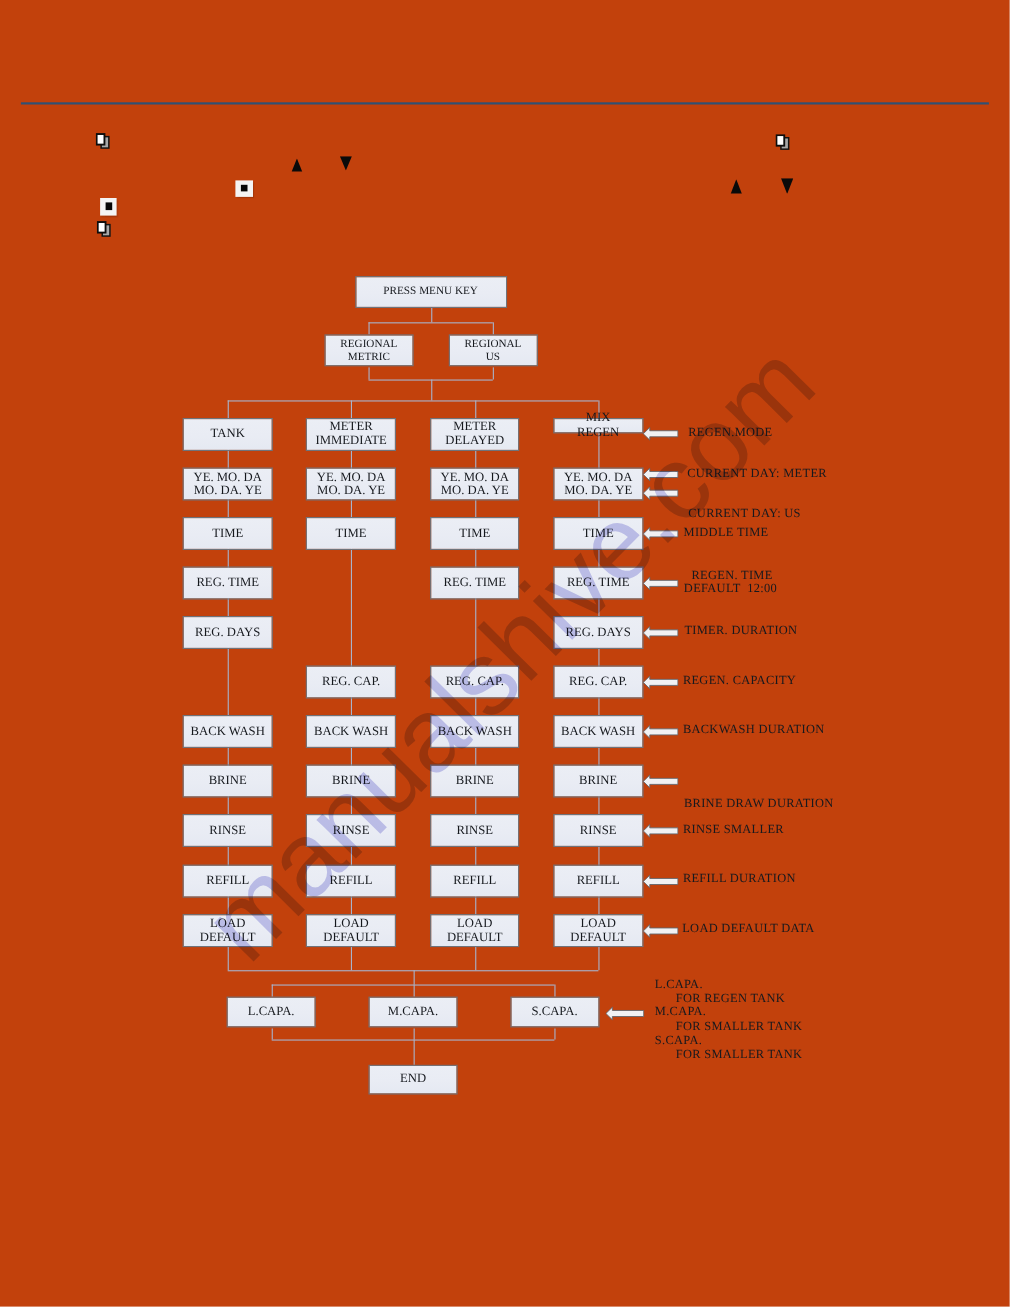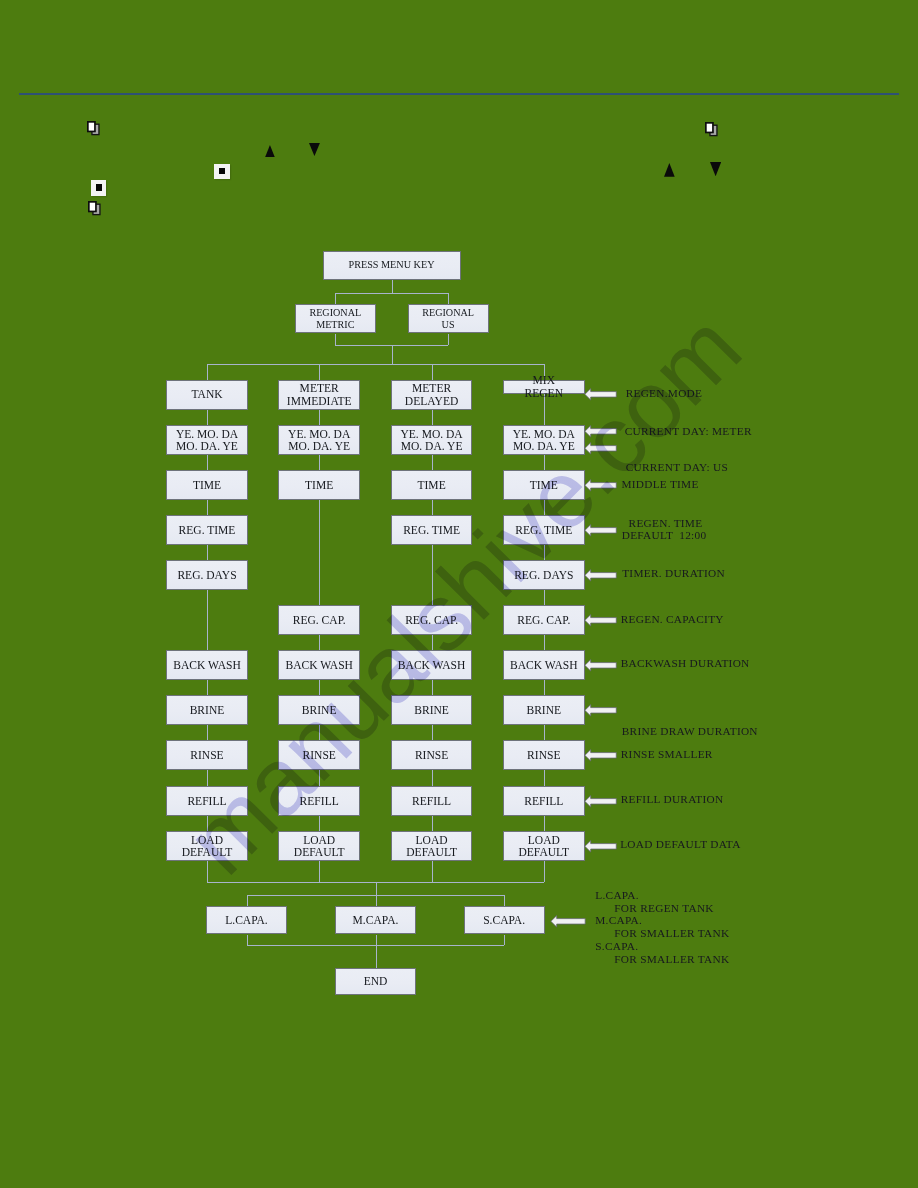--- a/index.html
+++ b/index.html
@@ -1,17 +1,17 @@
 <!DOCTYPE html>
 <html><head>
 <meta charset="utf-8">
 <style>
   html,body{margin:0;padding:0;background:#ffffff;}
   body{width:918px;height:1188px;font-family:"Liberation Serif",serif;overflow:hidden;}
-  #page{position:relative;width:918px;height:1188px;background:#4d7c0f;}
+  #page{position:relative;width:918px;height:1188px;background:#c2410c;}
 
   .hrule{position:absolute;left:19px;top:92.6px;width:880px;height:2.2px;background:#2e5175;}
 
   .wm-layer{position:absolute;left:0;top:0;width:918px;height:1188px;overflow:hidden;mix-blend-mode:multiply;}
   .wm{position:absolute;left:226.5px;top:880.2px;font-family:"Liberation Sans",sans-serif;
       font-size:95px;color:#cbcaf0;white-space:nowrap;letter-spacing:0px;line-height:95px;
       transform:rotate(-45.3deg) translateY(-80.5px);transform-origin:0 0;}
 
   .node{position:absolute;box-sizing:border-box;border:1px solid #6e737b;
         background:linear-gradient(180deg,#ebeef5 0%,#e9ecf4 55%,#e5e9f2 100%);

